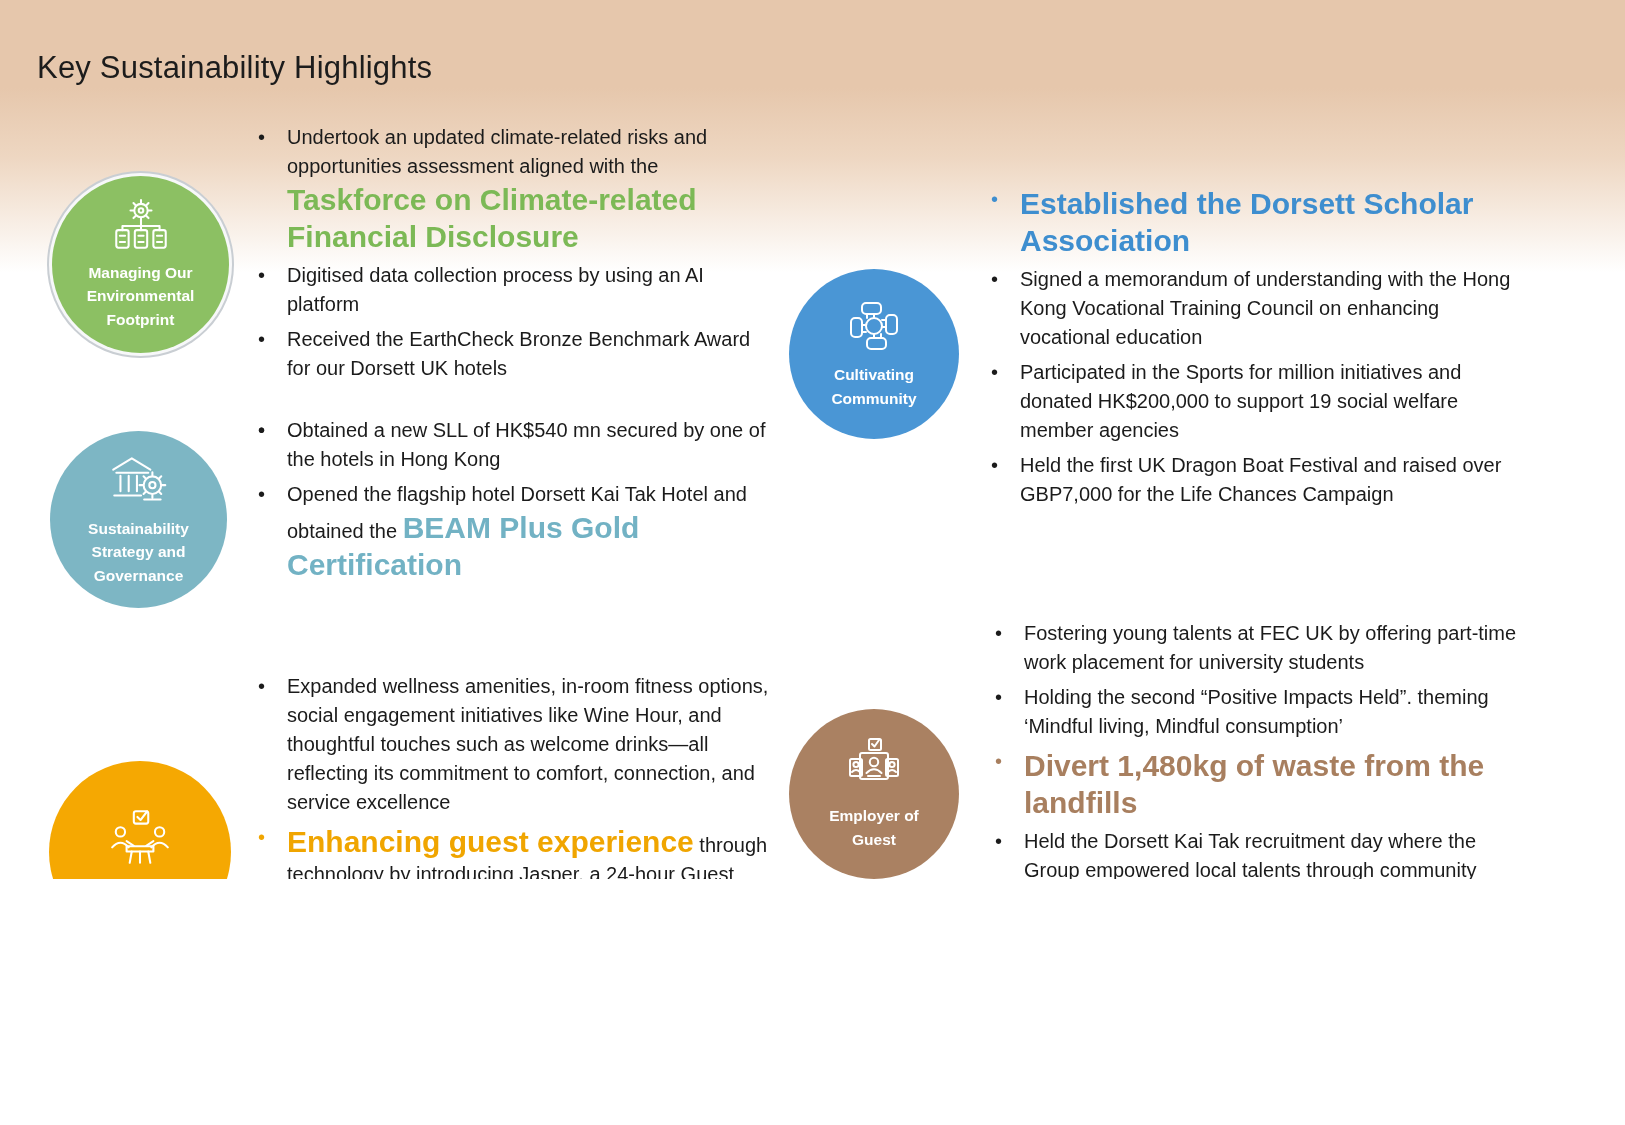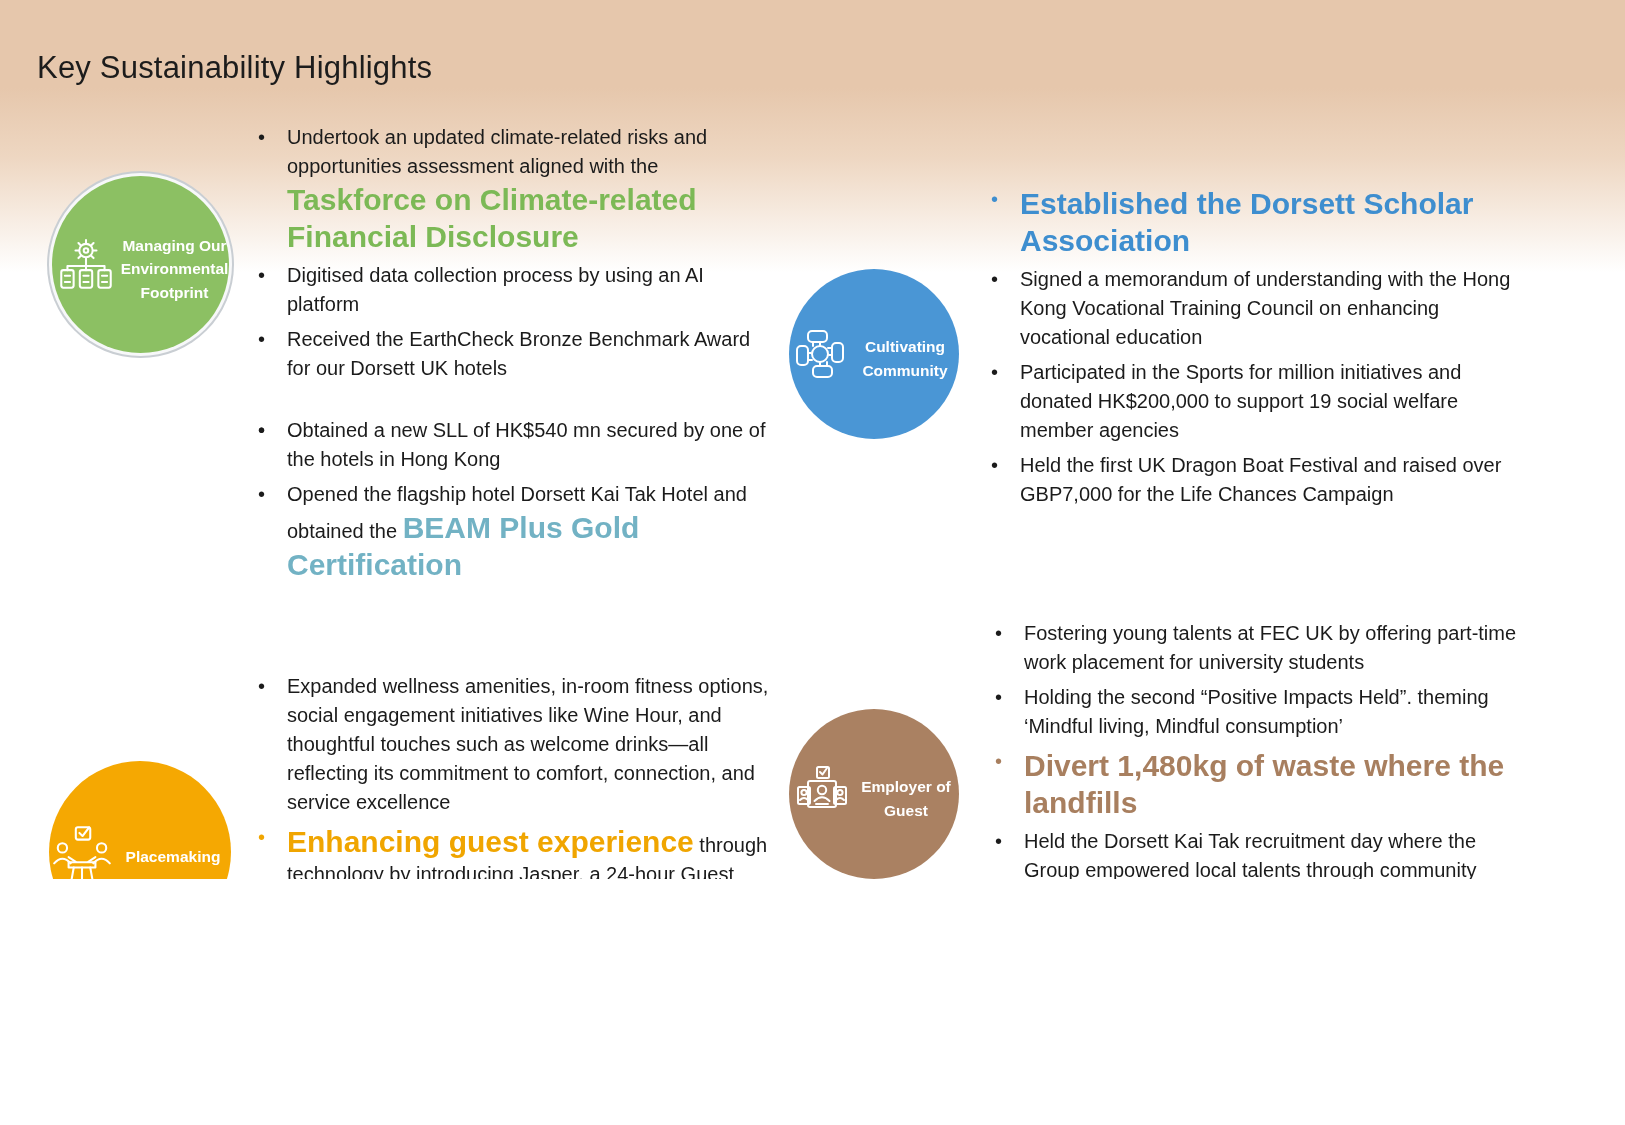--- a/index.html
+++ b/index.html
@@ -22,20 +22,21 @@
     font-weight: 400;
     color: #1c1c1c;
     letter-spacing: 0.2px;
   }
 
   
   .circle {
     position: absolute;
     border-radius: 50%;
     display: flex;
+    flex-direction: column;
     align-items: center;
     justify-content: center;
     color: #ffffff;
     text-align: center;
   }
   .circle.ringed { box-shadow: 0 0 0 3px rgba(255,255,255,0.85), 0 0 0 5px #c9ced3; }
   .circle .clabel {
     margin-top: 9px;
     font-size: 15.5px;
     font-weight: 700;
@@ -91,20 +92,34 @@
         <path d="M33 22v5 M15 27h36 M15 27v4 M33 27v4 M51 27v4"></path>
         <rect x="9" y="31" width="12" height="17" rx="2"></rect>
         <rect x="27" y="31" width="12" height="17" rx="2"></rect>
         <rect x="45" y="31" width="12" height="17" rx="2"></rect>
         <path d="M12.5 36.5h5 M12.5 42.5h5 M30.5 36.5h5 M30.5 42.5h5 M48.5 36.5h5 M48.5 42.5h5"></path>
       </svg>
     </span>
     <span class="clabel" style="width:132px">Managing Our Environmental Footprint</span>
   </div>
 
+  <div class="circle" style="left: 50px; top: 431px; width: 177px; height: 177px; background: rgb(125, 182, 196);">
+    <span class="icon">
+      <svg width="68" height="56" viewBox="0 0 66 54">
+        <path d="M8 17 L26 6 L44 17"></path>
+        <path d="M11 20h31"></path>
+        <path d="M15 23v15 M23 23v15 M31 23v15"></path>
+        <path d="M9 42h26 M38 46h16"></path>
+        <circle cx="46" cy="32" r="8.5"></circle>
+        <circle cx="46" cy="32" r="3"></circle>
+        <path d="M55.5 32h3 M52.5 38.5l2.1 2.1 M46 41.5v3 M39.5 38.5l-2.1 2.1 M36.5 32h-3 M39.5 25.5l-2.1-2.1 M46 22.5v-3 M52.5 25.5l2.1-2.1"></path>
+      </svg>
+    </span>
+    <span class="clabel" style="width:136px">Sustainability Strategy and Governance</span>
+  </div>
 
   <div class="circle" style="left: 49px; top: 761px; width: 182px; height: 182px; background: rgb(245, 168, 2);">
     <span class="icon">
       <svg width="66" height="58" viewBox="0 0 64 56">
         <rect x="26" y="4" width="14" height="12" rx="2"></rect>
         <path d="M29.5 9.5l3 3 L39 4"></path>
         <circle cx="13" cy="24" r="4.5"></circle>
         <circle cx="51" cy="24" r="4.5"></circle>
         <path d="M5 39 Q13 30 21 39"></path>
         <path d="M43 39 Q51 30 59 39"></path>
@@ -225,21 +240,21 @@
       <li>
         <span class="marker">•</span>
         <span>Fostering young talents at FEC UK by offering part-time work placement for university students</span>
       </li>
       <li>
         <span class="marker">•</span>
         <span>Holding the second “Positive Impacts Held”. theming ‘Mindful living, Mindful consumption’</span>
       </li>
       <li>
         <span class="marker" style="color: rgb(168, 127, 95);">•</span>
-        <span class="hl" style="color: rgb(168, 127, 95);">Divert 1,480kg of waste where the landfills</span>
+        <span class="hl" style="color: rgb(168, 127, 95);">Divert 1,480kg of waste from the landfills</span>
       </li>
       <li>
         <span class="marker">•</span>
         <span>Held the Dorsett Kai Tak recruitment day where the Group empowered local talents through community partnerships</span>
       </li>
     </ul>
   </div>
 
   <div class="footer-bar" style="background: linear-gradient(90deg, rgb(154, 117, 86) 0%, rgb(229, 188, 157) 100%);">
     <span class="page-number">47</span>

